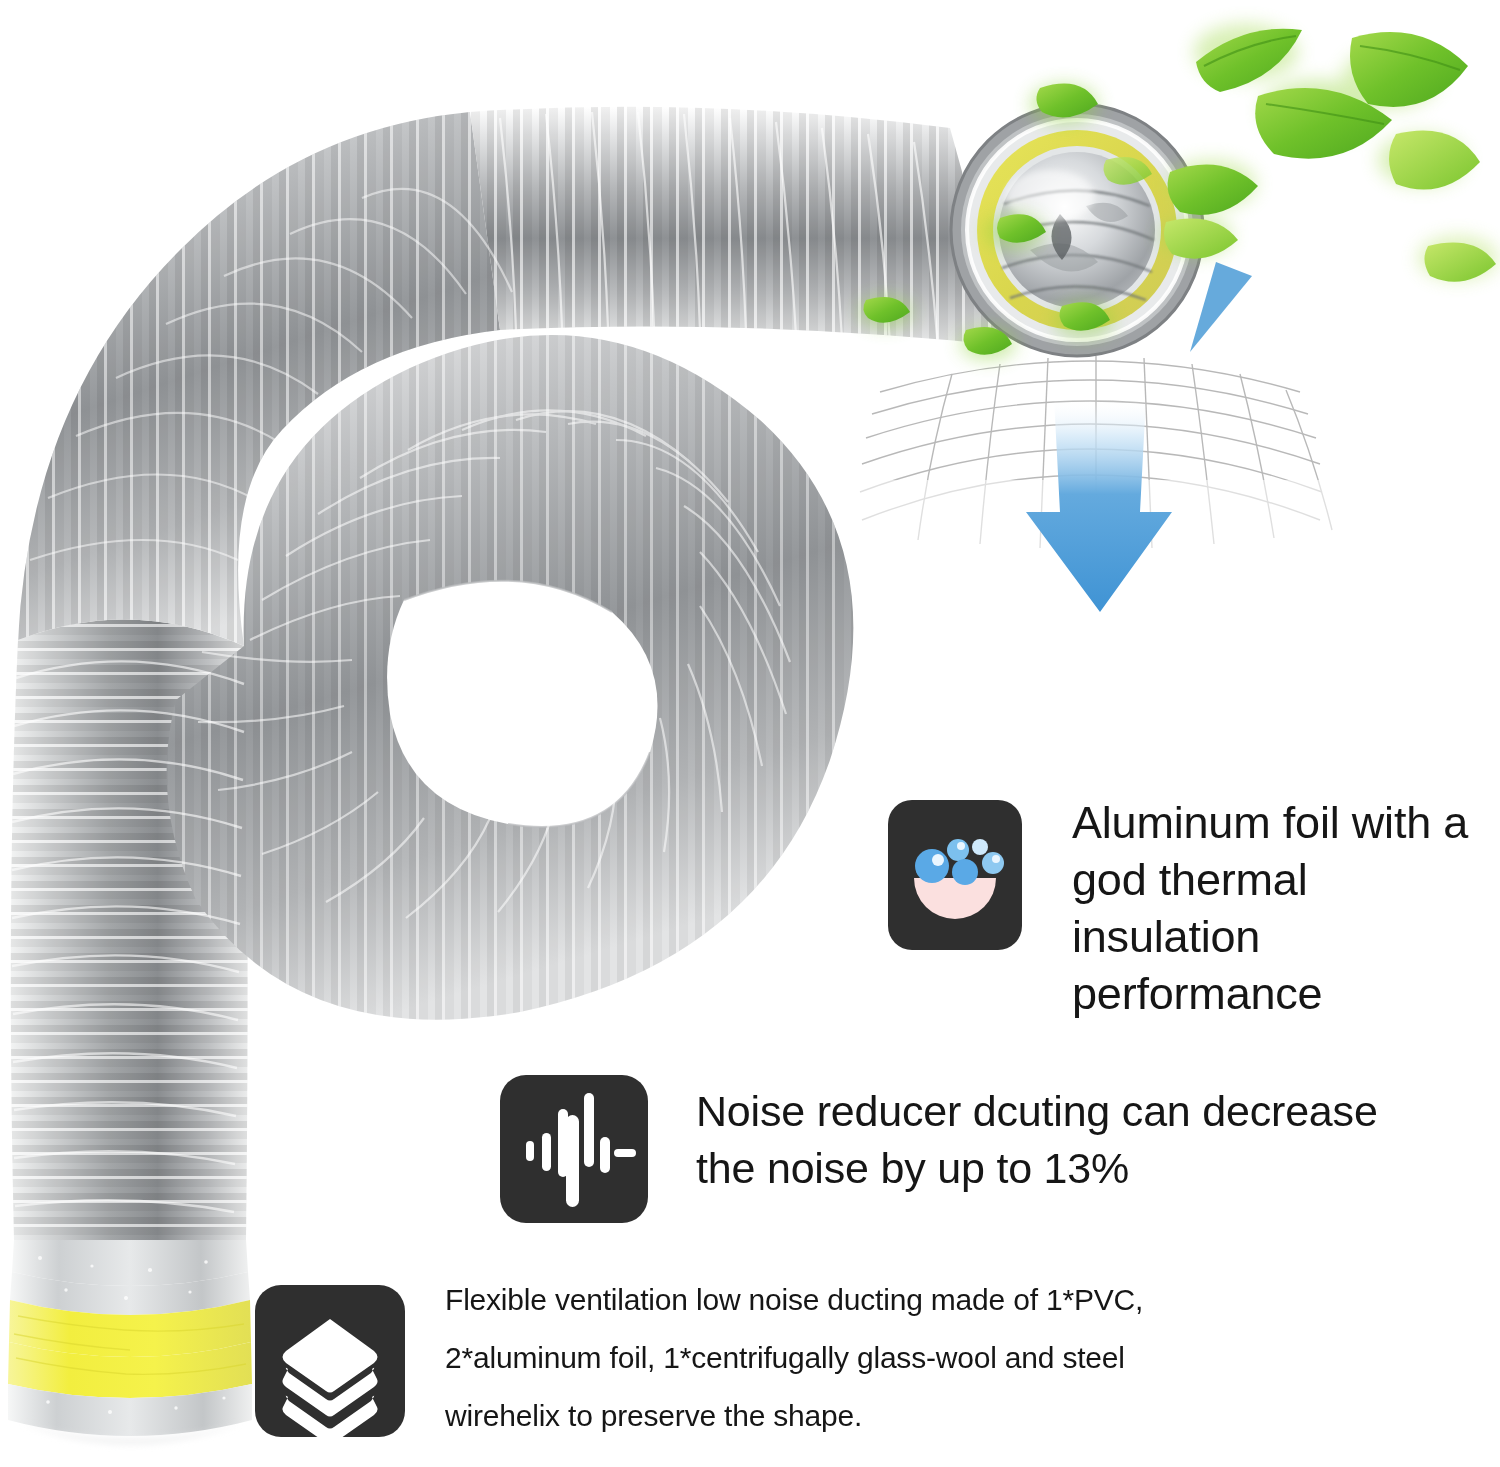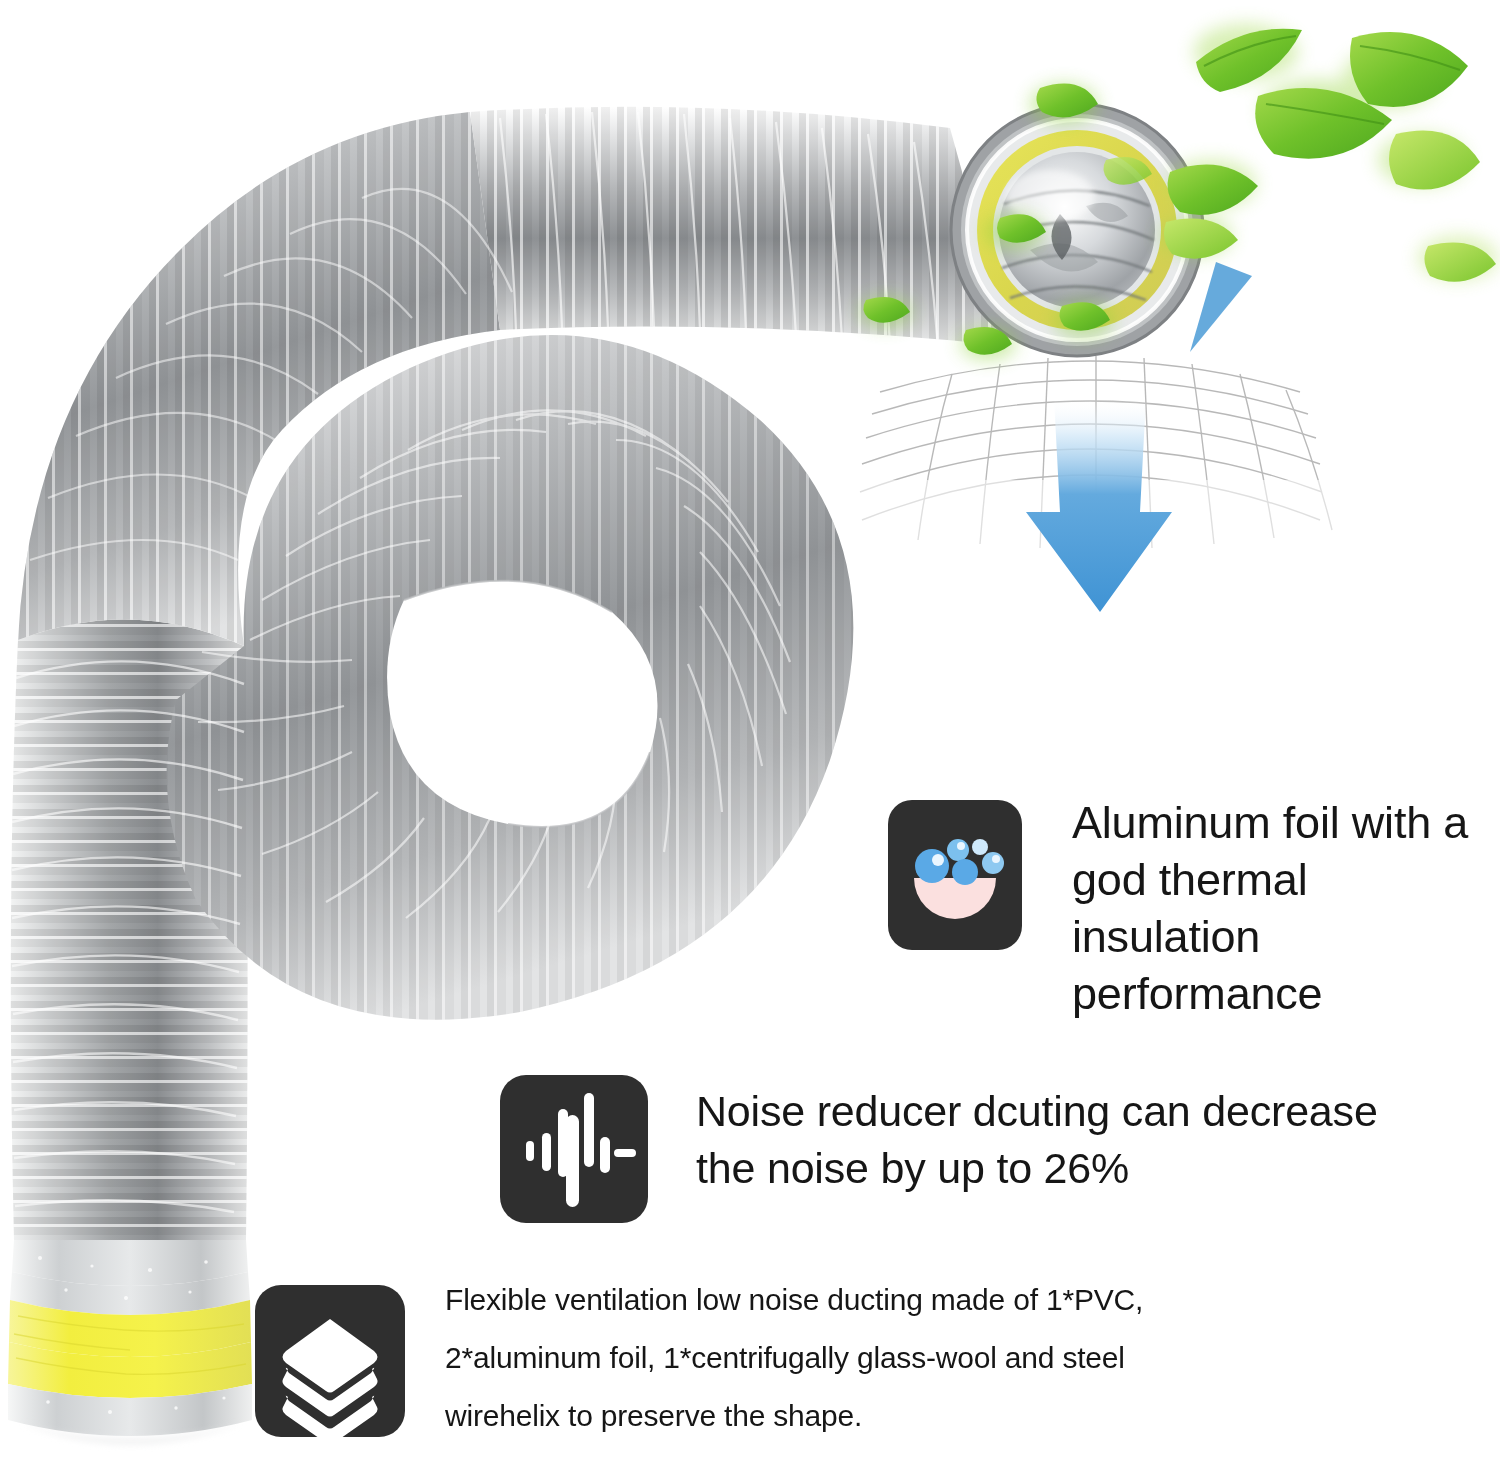--- a/index.html
+++ b/index.html
@@ -447,21 +447,21 @@
           <rect x="42" y="58" width="9" height="38" rx="4.5"></rect>
           <rect x="58" y="34" width="10" height="68" rx="5"></rect>
           <rect x="66" y="40" width="13" height="92" rx="6.5"></rect>
           <rect x="84" y="18" width="10" height="74" rx="5"></rect>
           <rect x="100" y="62" width="10" height="36" rx="5"></rect>
           <rect x="114" y="74" width="22" height="8" rx="4"></rect>
         </g>
       </svg>
     </div>
     <div class="ftext">Noise reducer dcuting can decrease
-the noise by up to 26%</div>
+the noise by up to 13%</div>
   </div>
 
   <div class="feat" id="feat-layers">
     <div class="ficon">
       <svg viewBox="0 0 150 152" preserveAspectRatio="xMidYMid meet">
         <g fill="#ffffff">
           <path d="M75 34 L119 66 Q126 72 119 78 L79 106 Q75 109 71 106 L31 78 Q24 72 31 66 Z"></path>
           <path d="M33 84 Q28 80 34 88 L71 114 Q75 117 79 114 L116 88 Q122 80 117 84 L122 94 Q124 98 119 102 L79 130 Q75 133 71 130 L31 102 Q26 98 28 94 Z"></path>
           <path d="M33 112 Q28 108 34 116 L71 142 Q75 145 79 142 L116 116 Q122 108 117 112 L122 122 Q124 126 119 130 L79 158 Q75 161 71 158 L31 130 Q26 126 28 122 Z"></path>
         </g>

